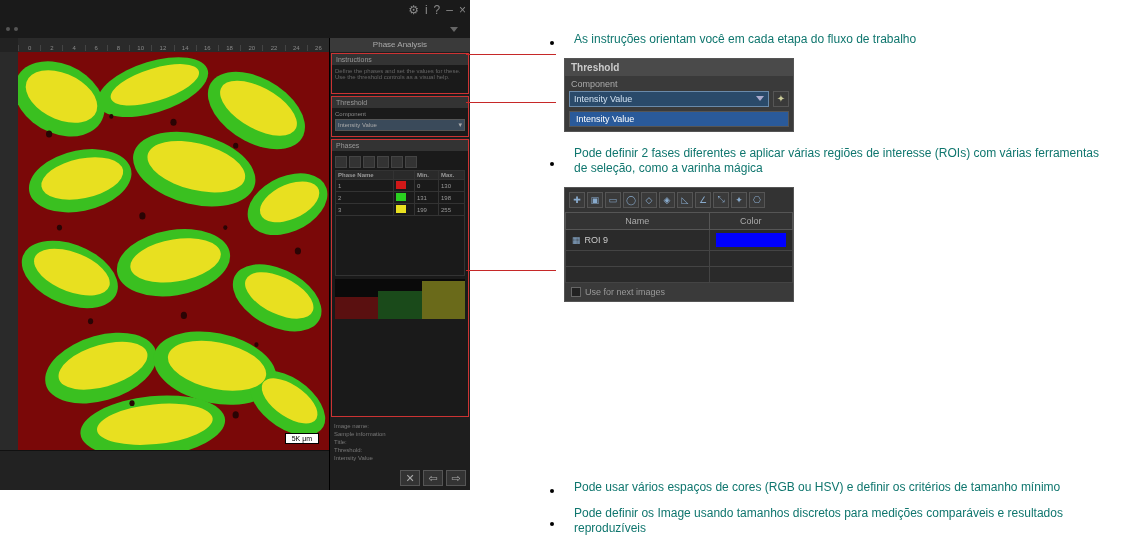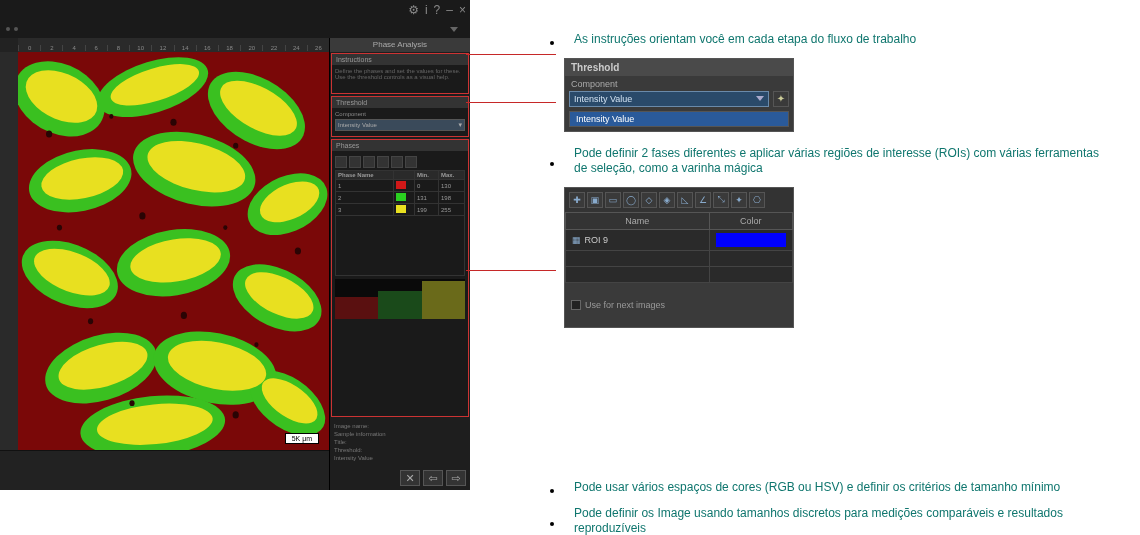--- a/index.html
+++ b/index.html
@@ -63,21 +63,21 @@
 .dropdown-list .opt { padding: 2px 6px; font-size: 9px; color: #bbb; }
 .dropdown-list .opt.sel { background: #2a5a9a; color: #fff; }
 
 .roi-panel { width: 230px; }
 .roi-toolbar { display: flex; gap: 2px; padding: 4px; background: #333; flex-wrap: wrap; }
 .roi-tool { width: 16px; height: 16px; background: #3a3a3a; border: 1px solid #555; display: flex; align-items: center; justify-content: center; color: #8ac; font-size: 9px; }
 .roi-table { width: 100%; border-collapse: collapse; font-size: 9px; }
 .roi-table th { background: #333; color: #aaa; padding: 3px; border: 1px solid #555; font-weight: normal; }
 .roi-table td { background: #2a2a2a; padding: 3px 6px; border: 1px solid #444; height: 16px; }
 .roi-color { background: #0000ff; width: 100%; height: 14px; }
-.roi-footer { padding: 17px 6px; display: flex; align-items: center; gap: 4px; font-size: 9px; color: #999; }
+.roi-footer { padding: 4px 6px; display: flex; align-items: center; gap: 4px; font-size: 9px; color: #999; }
 .roi-footer .chk { width: 10px; height: 10px; border: 1px solid #666; background: #222; }
 
 .bottom-bullets { position: absolute; left: 550px; top: 480px; width: 560px; }
 </style>
 </head>
 <body>
 
 <div class="app">
   <div class="titlebar">
     <span>⚙</span>

